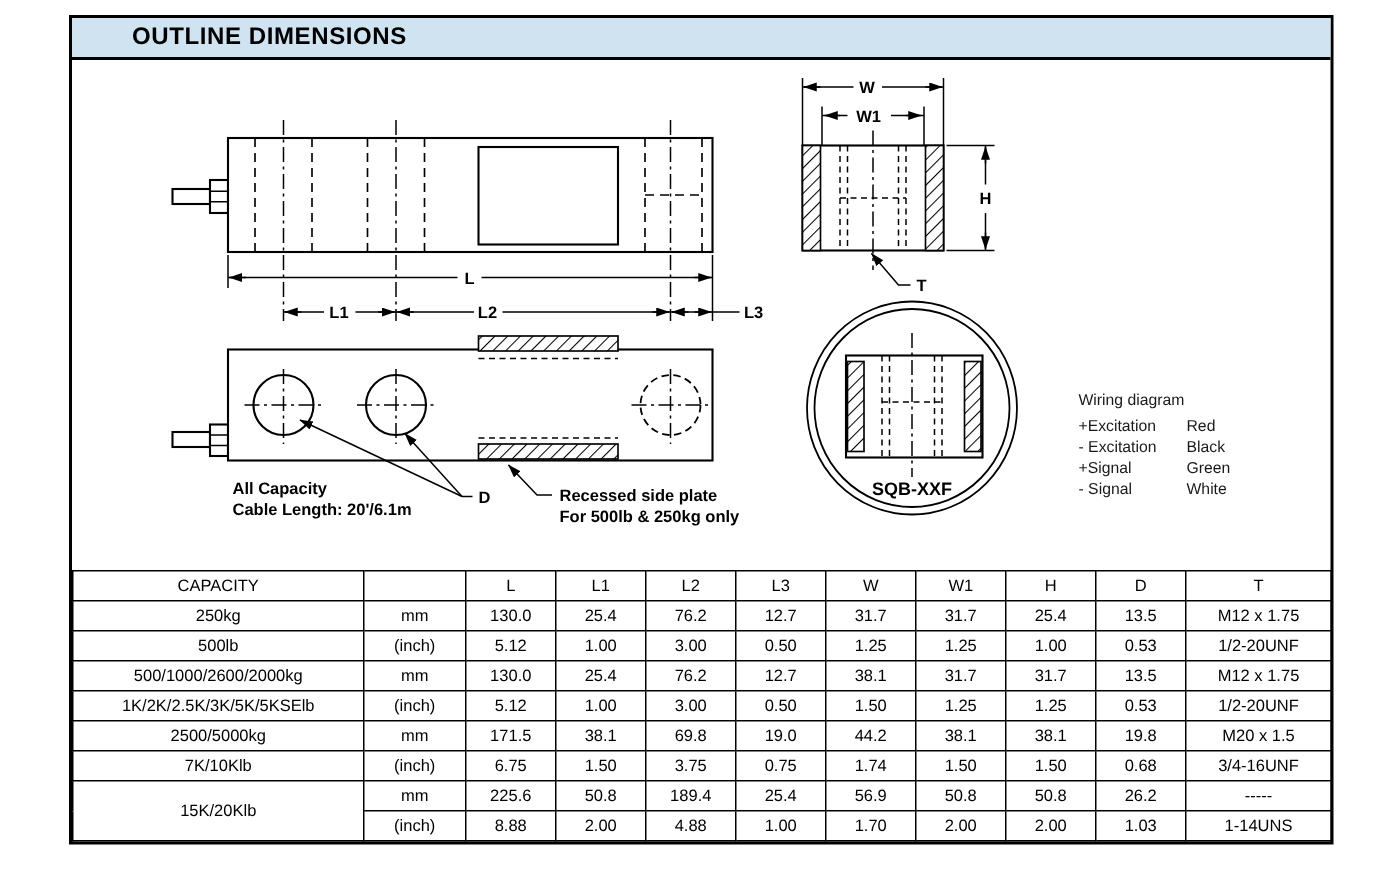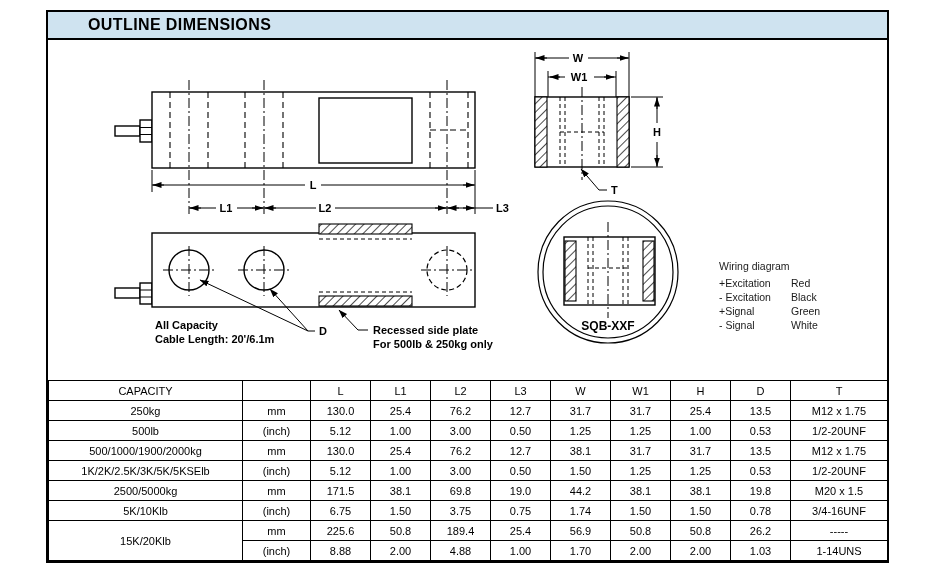--- a/index.html
+++ b/index.html
@@ -219,21 +219,21 @@
         <td>1.00</td>
         <td>3.00</td>
         <td>0.50</td>
         <td>1.25</td>
         <td>1.25</td>
         <td>1.00</td>
         <td>0.53</td>
         <td>1/2-20UNF</td>
       </tr>
       <tr>
-        <td>500/1000/1900/2000kg</td>
+        <td>500/1000/2600/2000kg</td>
         <td>mm</td>
         <td>130.0</td>
         <td>25.4</td>
         <td>76.2</td>
         <td>12.7</td>
         <td>38.1</td>
         <td>31.7</td>
         <td>31.7</td>
         <td>13.5</td>
         <td>M12 x 1.75</td>
@@ -258,30 +258,30 @@
         <td>38.1</td>
         <td>69.8</td>
         <td>19.0</td>
         <td>44.2</td>
         <td>38.1</td>
         <td>38.1</td>
         <td>19.8</td>
         <td>M20 x 1.5</td>
       </tr>
       <tr>
-        <td>5K/10Klb</td>
+        <td>7K/10Klb</td>
         <td>(inch)</td>
         <td>6.75</td>
         <td>1.50</td>
         <td>3.75</td>
         <td>0.75</td>
         <td>1.74</td>
         <td>1.50</td>
         <td>1.50</td>
-        <td>0.78</td>
+        <td>0.68</td>
         <td>3/4-16UNF</td>
       </tr>
       <tr>
         <td rowspan="2">15K/20Klb</td>
         <td>mm</td>
         <td>225.6</td>
         <td>50.8</td>
         <td>189.4</td>
         <td>25.4</td>
         <td>56.9</td>

